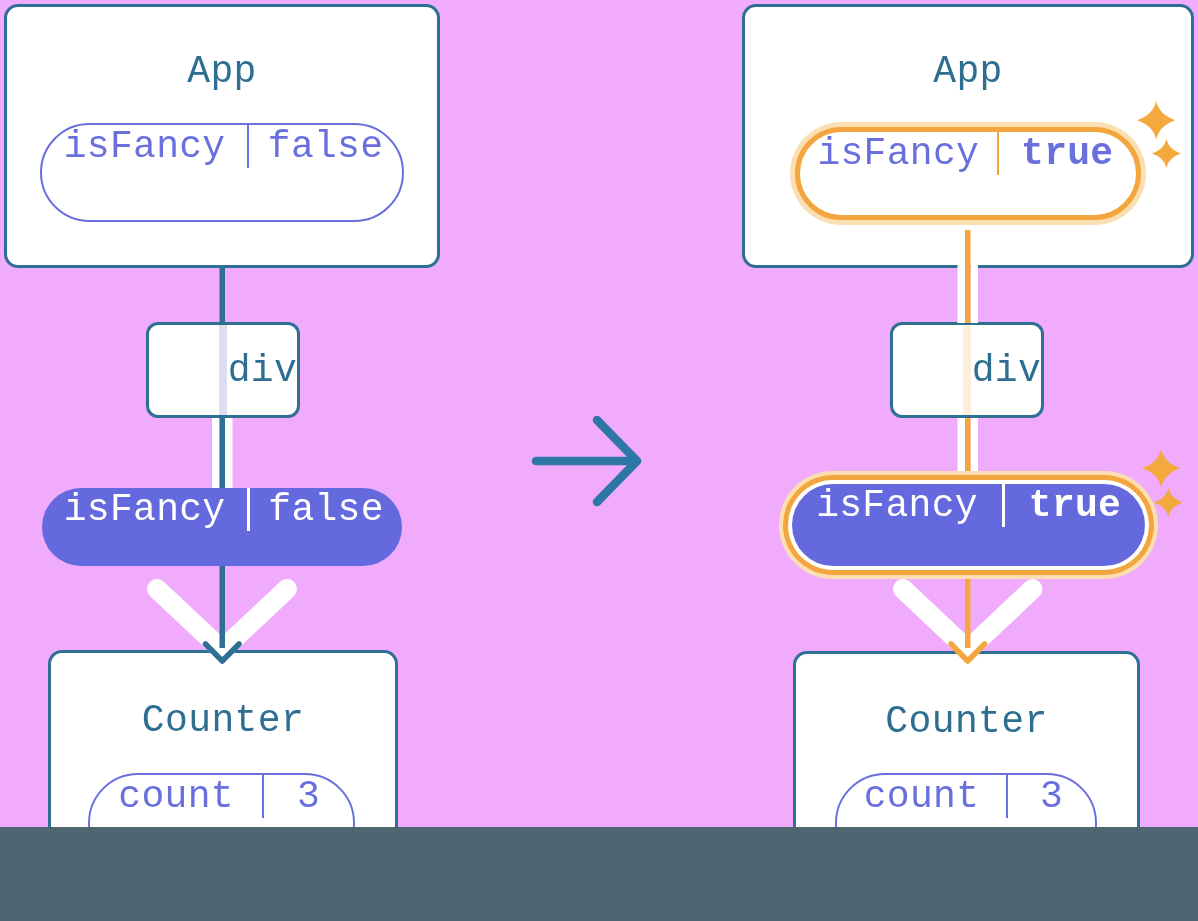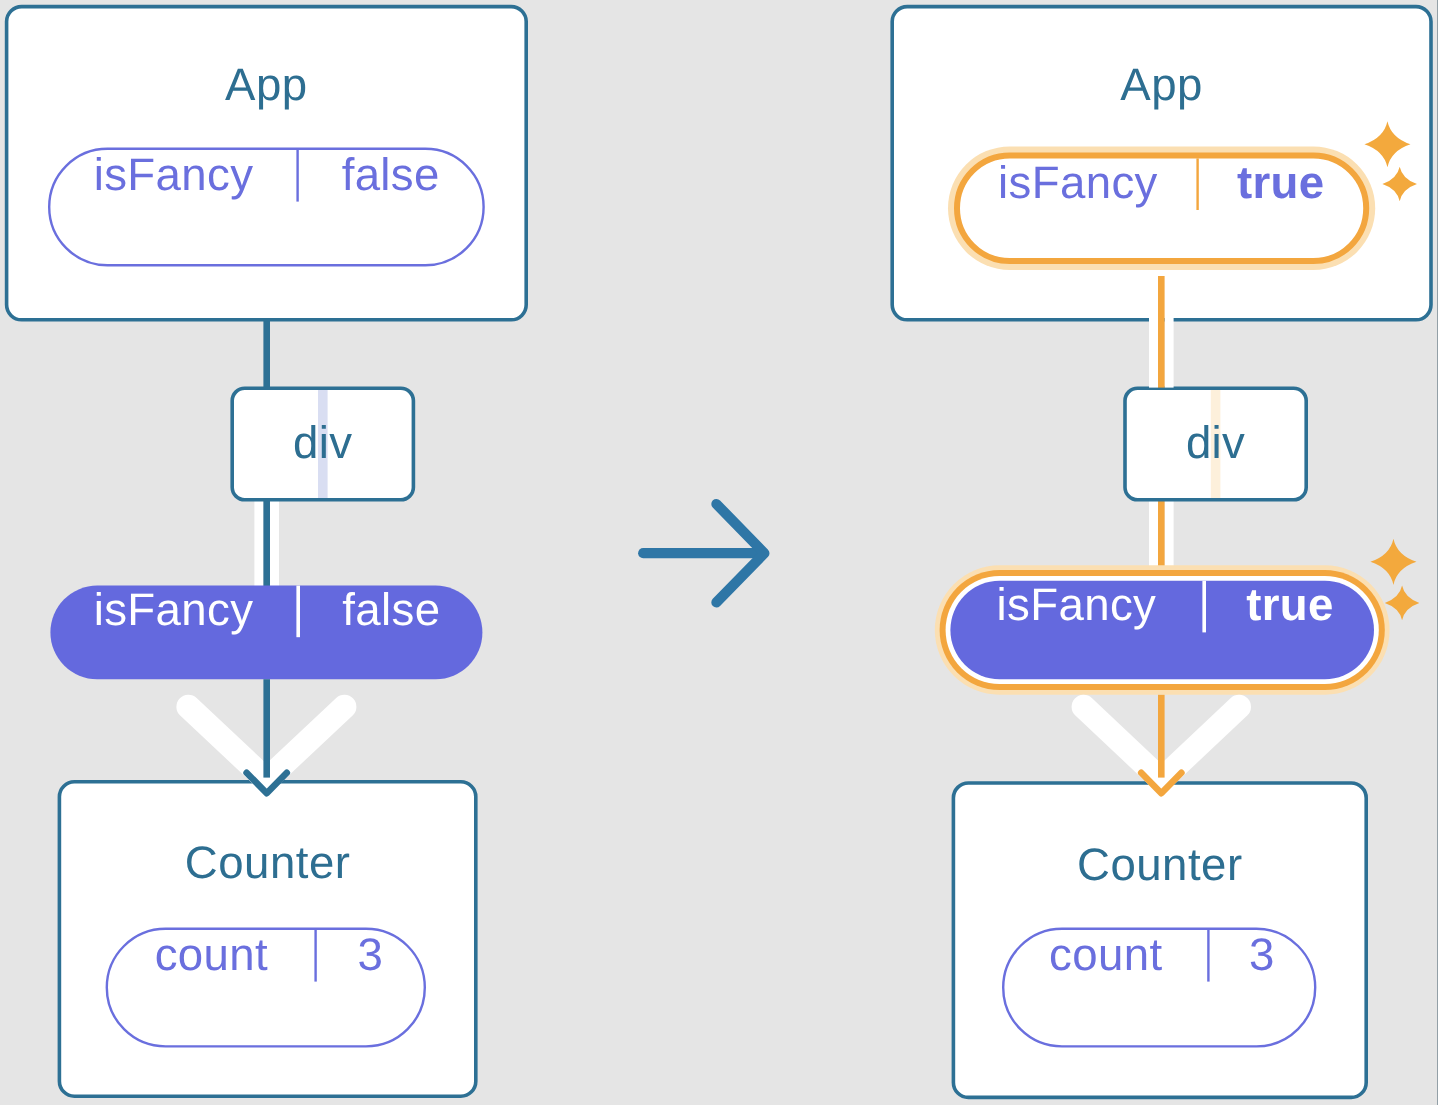--- a/index.html
+++ b/index.html
@@ -1,30 +1,30 @@
 <!DOCTYPE html>
 <html><head>
 <meta charset="utf-8">
 <style>
   html,body{margin:0;padding:0;background:#4d6672;}
   .canvas{
-    position:relative;width:1198px;height:921px;overflow:hidden;
-    background:#e5e5e5;
-    font-family:Liberation Sans, sans-serif;
+    position:relative;width:1198px;height:827px;overflow:hidden;
+    background:#f0abfc;
+    font-family:Liberation Mono, monospace;
   }
   .layer{position:absolute;left:0;top:0;width:1198px;height:921px;}
   .under{z-index:0;}
   .over{z-index:2;pointer-events:none;}
   .card{
     position:absolute;z-index:1;background:#fff;box-sizing:border-box;
     border:3.5px solid #2d7094;border-radius:14px;
   }
   .divcard{
     border-width:3px;border-radius:12px;overflow:hidden;
-    display:flex;align-items:center;justify-content:center;margin-left:46px;
+    display:flex;align-items:center;justify-content:flex-end;
   }
   .stripe{position:absolute;top:0;bottom:0;left:50%;width:8px;margin-left:-4px;}
   .stripe.lav{background:#d9def2;}
   .stripe.cream{background:#fdf0db;}
   .divlabel{position:relative;color:#2d6e91;font-size:38px;font-weight:500;letter-spacing:.3px;}
   .title{
     position:absolute;z-index:1;text-align:center;color:#2d6e91;
     font-size:38px;font-weight:500;letter-spacing:.4px;line-height:1.2;
   }
   .pill{

